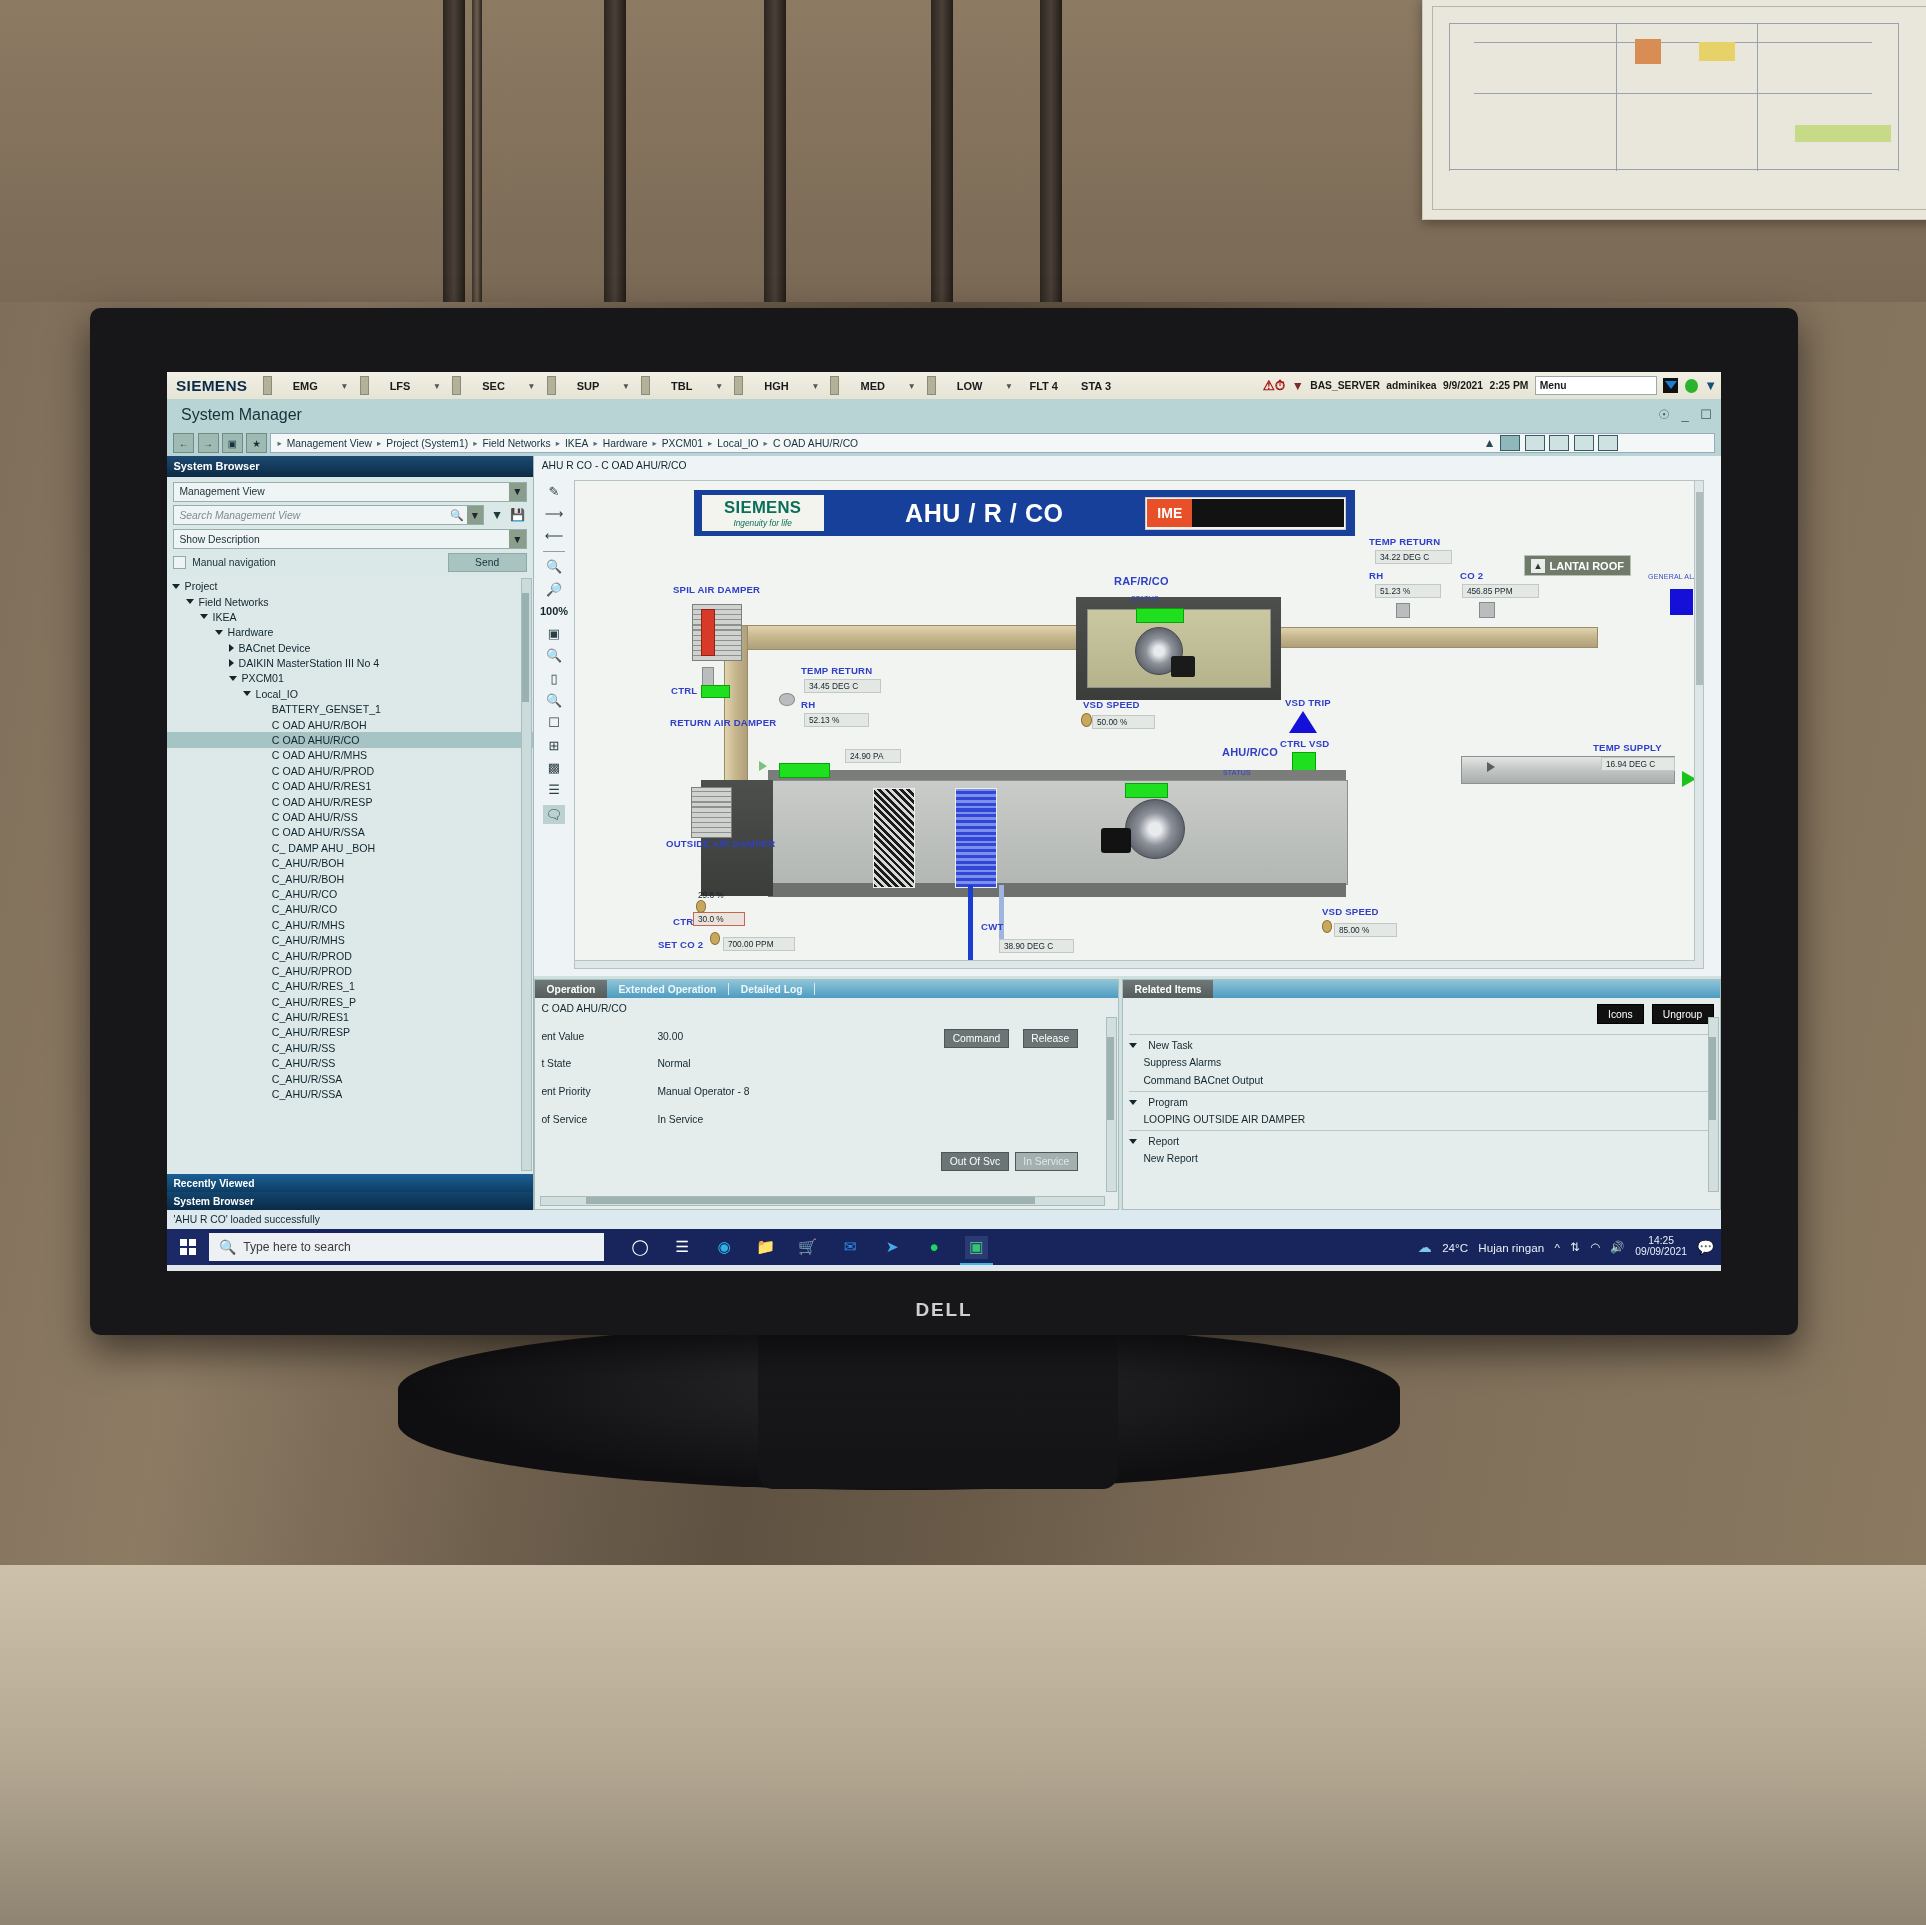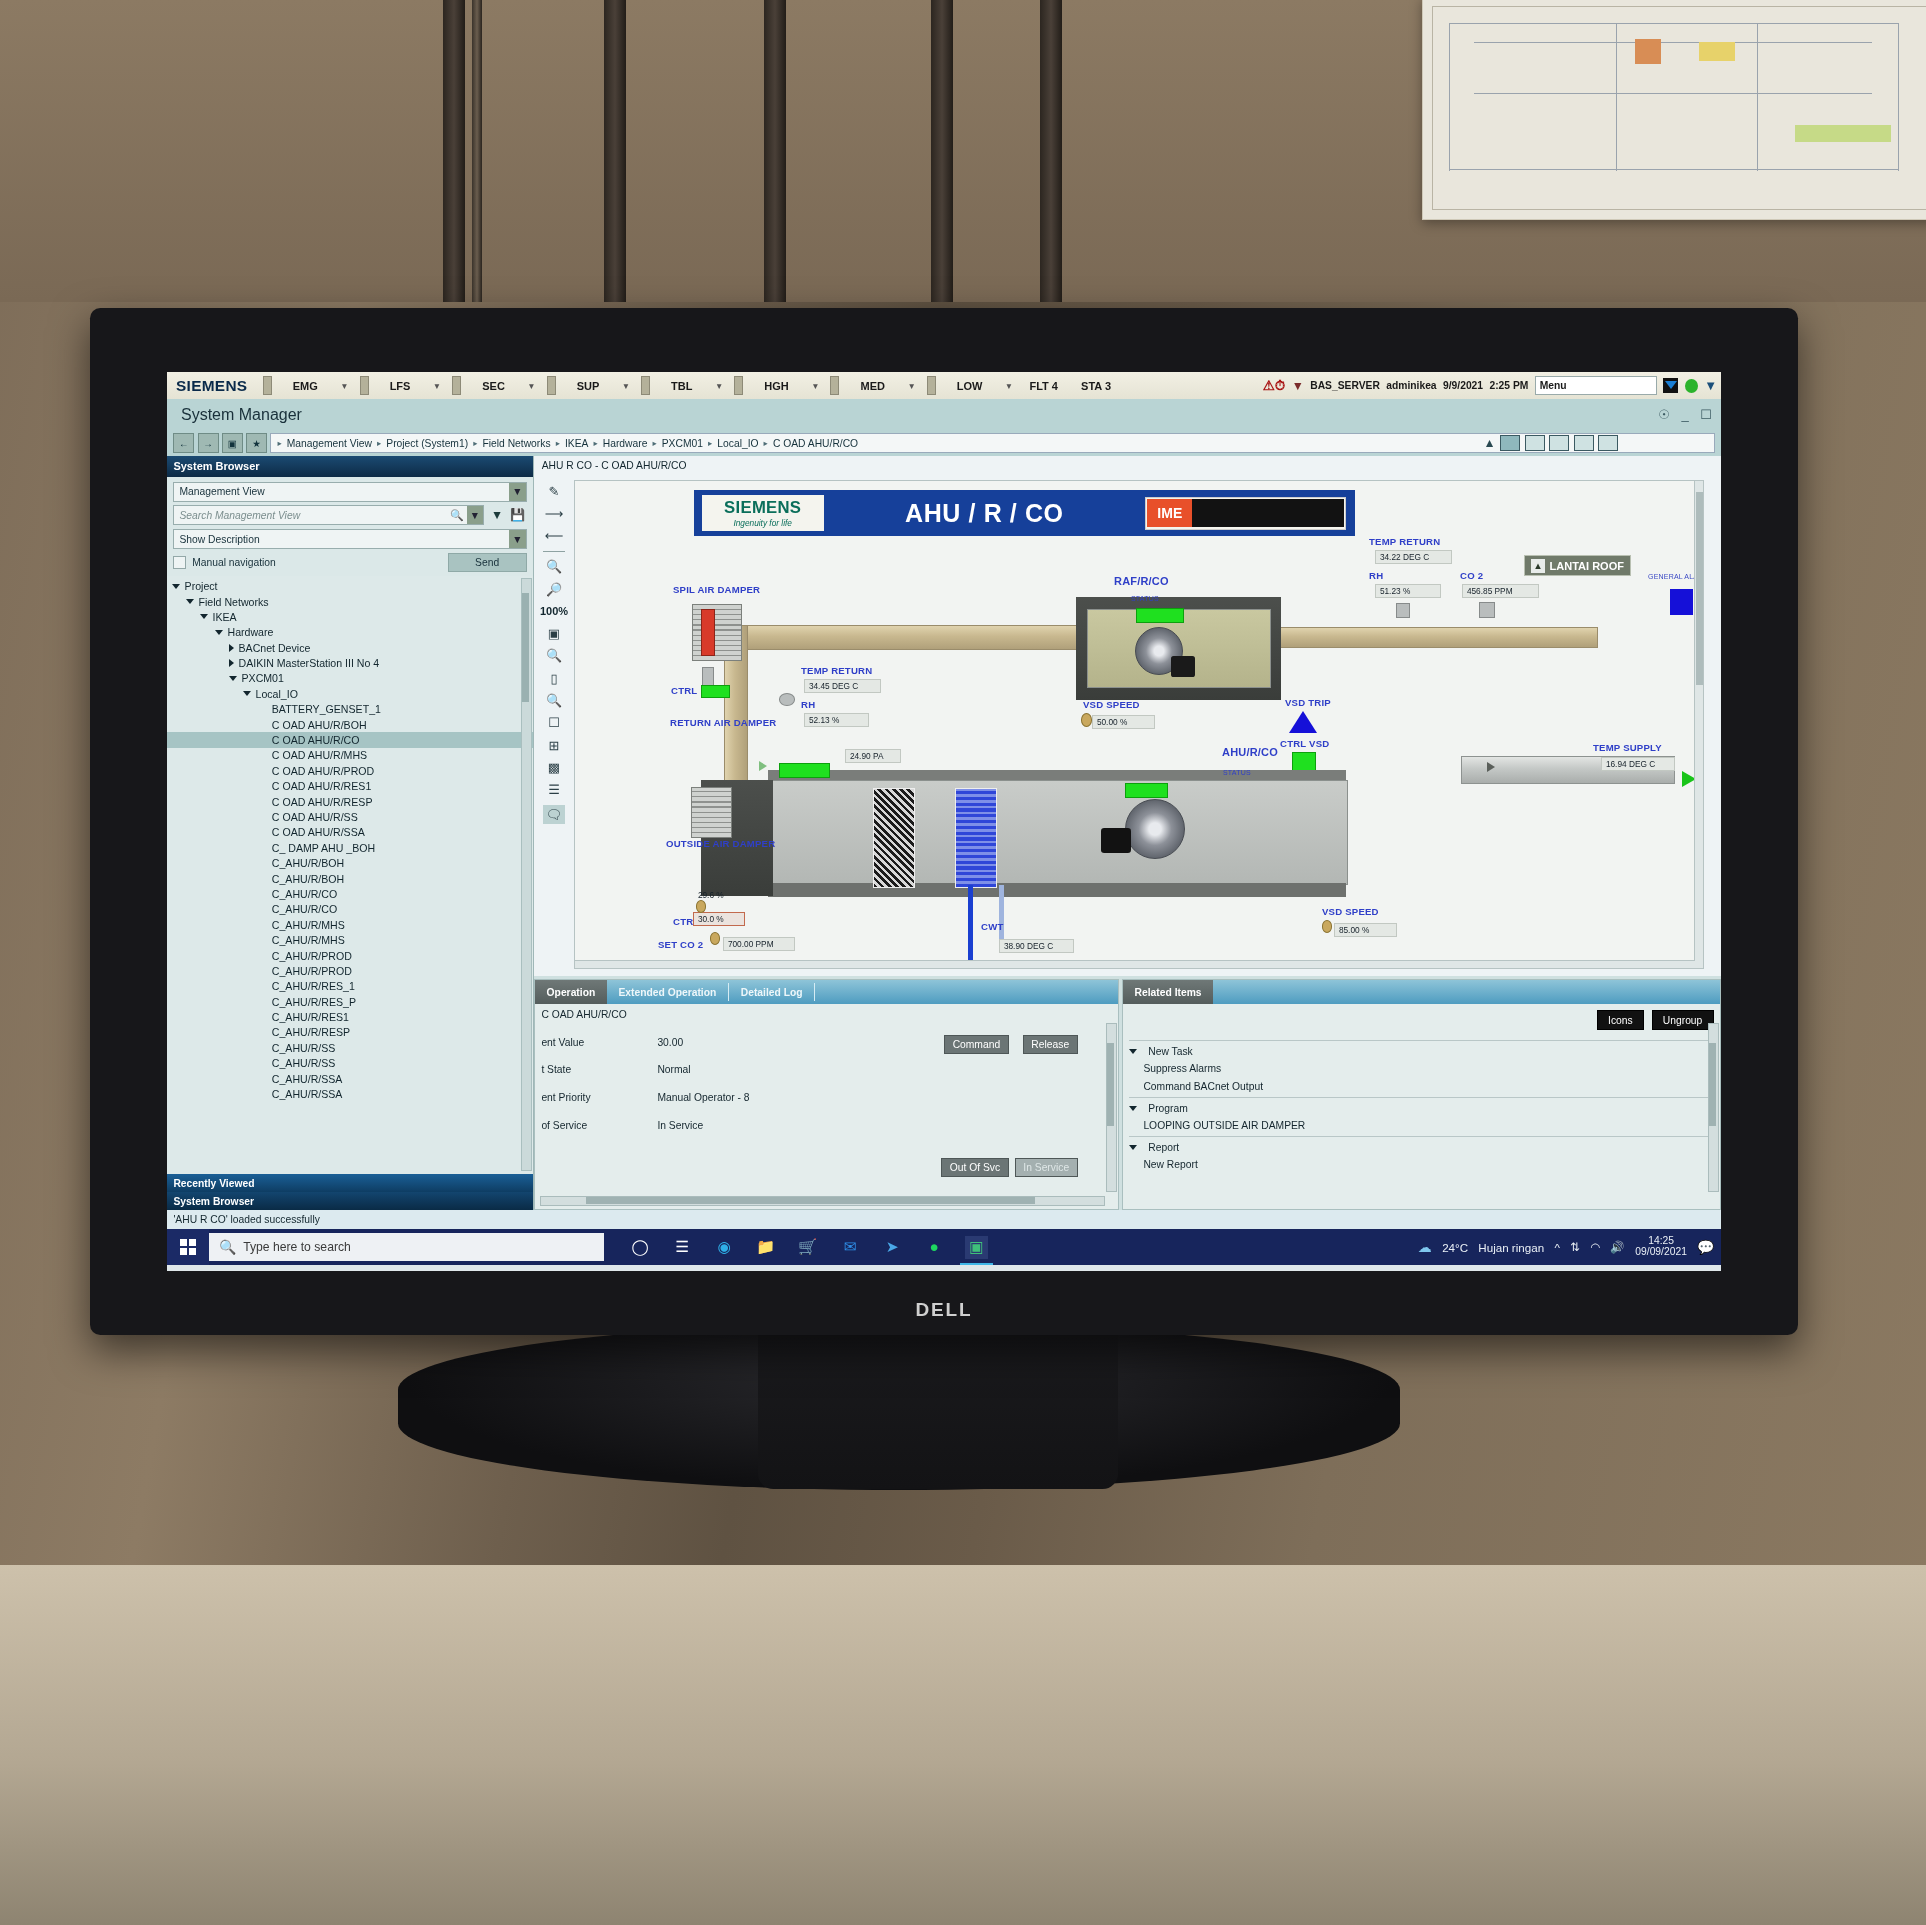--- a/index.html
+++ b/index.html
@@ -158,21 +158,21 @@
   .sensor{position:absolute;background:#b9bdbd;border:0.6px solid #878b8b;}
   .canscroll{position:absolute;right:0;top:0;width:8.3px;bottom:0;background:#dfe6e6;border-left:0.6px solid #b6c3c3;}
   .canscroll .tb{position:absolute;left:0.6px;top:10.3px;width:7px;height:193px;background:#aebcbc;}
   .canscroll-h{position:absolute;left:0;right:8.3px;bottom:0;height:7px;background:#dfe6e6;border-top:0.6px solid #b6c3c3;}
 
   
   .bottom-row{height:231px;display:flex;gap:3.2px;background:#cfe0e0;padding-top:2.6px;}
   .pane{background:#dfe9e9;display:flex;flex-direction:column;border:0.6px solid #a9bfbf;}
   .op-pane{flex:1;}
   .rel-pane{width:597px;}
-  .ptabbar{height:24px;background:linear-gradient(180deg,#8ec4d8,#4e9cc0);display:flex;align-items:stretch;}
+  .ptabbar{height:18px;background:linear-gradient(180deg,#8ec4d8,#4e9cc0);display:flex;align-items:stretch;}
   .ptab{padding:0 11.6px;display:flex;align-items:center;font-size:10.3px;font-weight:bold;color:#eef7fa;}
   .ptab.act{background:linear-gradient(180deg,#6f7877,#545d5c);color:#fff;}
   .ptab-div{width:1.3px;background:#d5ecf4;margin:2.6px 0;}
   .pbody{flex:1;background:#e4edec;position:relative;padding:5.1px 6.4px;font-size:10.3px;color:#14262e;}
   .oprow{display:flex;margin-top:16.7px;}
   .oprow .k{width:116px;color:#14262e;}
   .oprow .v{color:#14262e;}
   .opbtn{position:absolute;height:16.7px;background:#6b7575;color:#fff;font-size:10.3px;display:flex;
     align-items:center;justify-content:center;border:0.6px solid #4e5757;padding:0 7.7px;}
   .opbtn.dis{background:#a4b0b0;color:#dfe7e7;}

